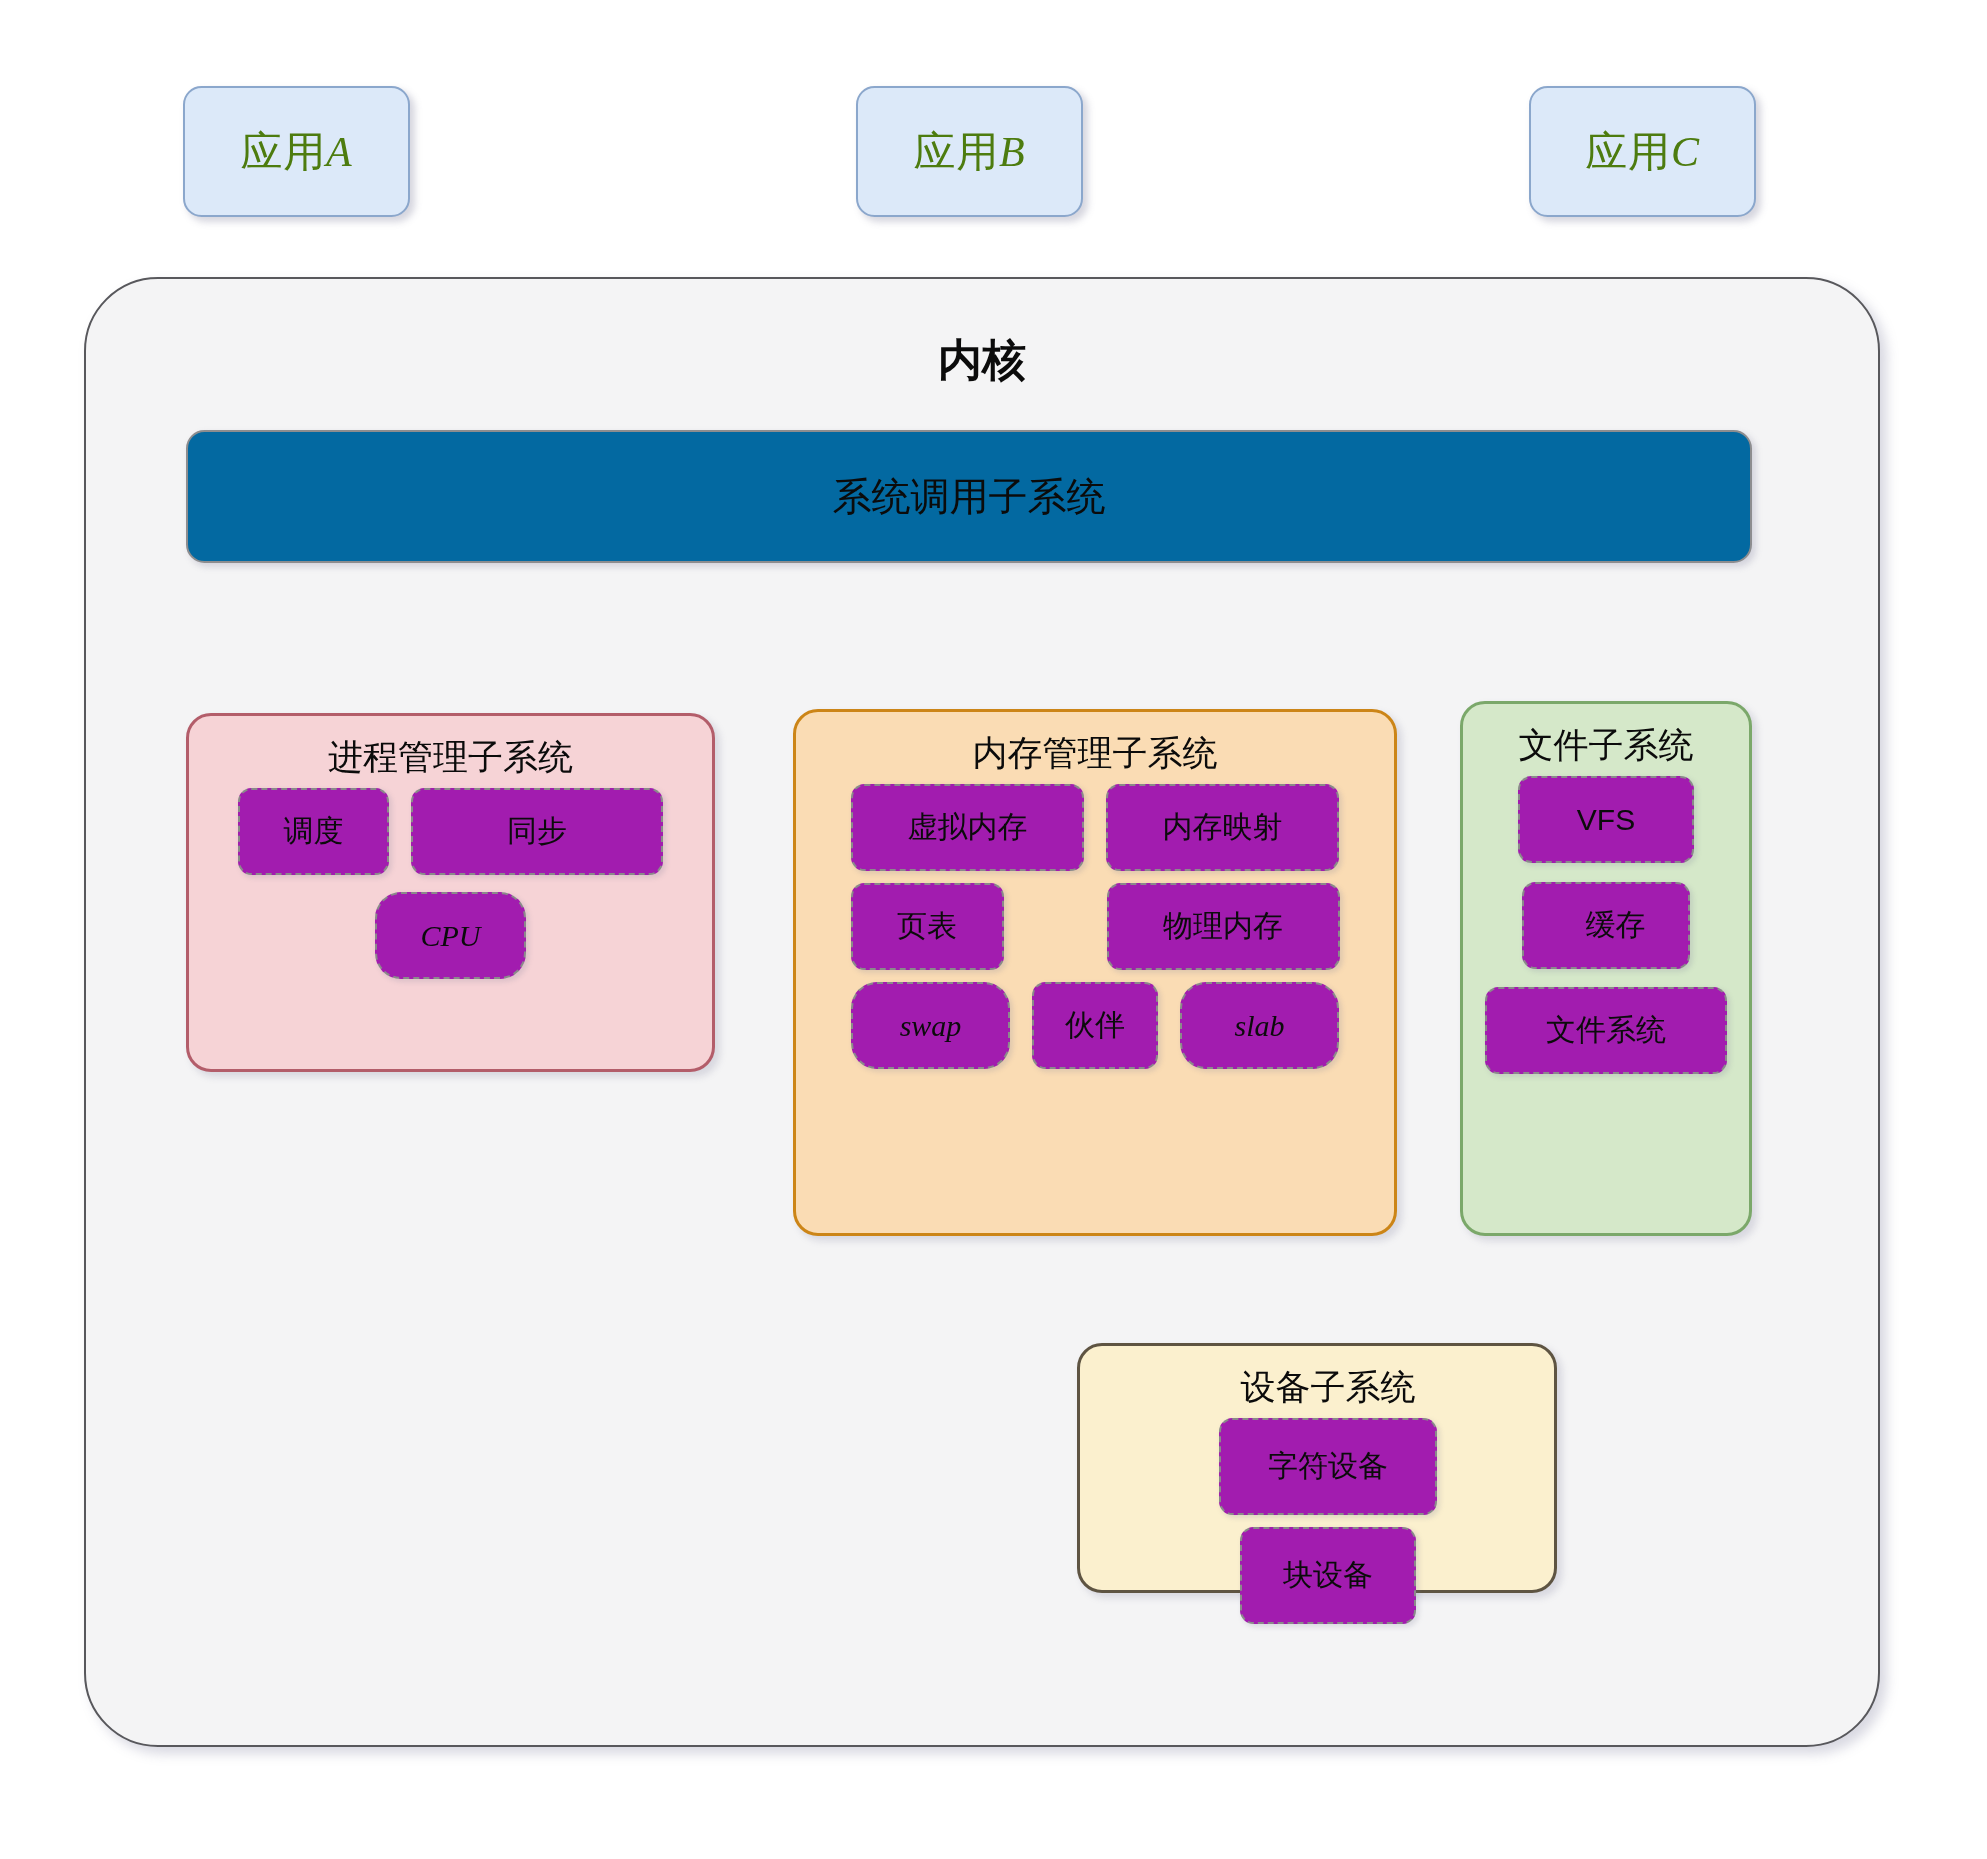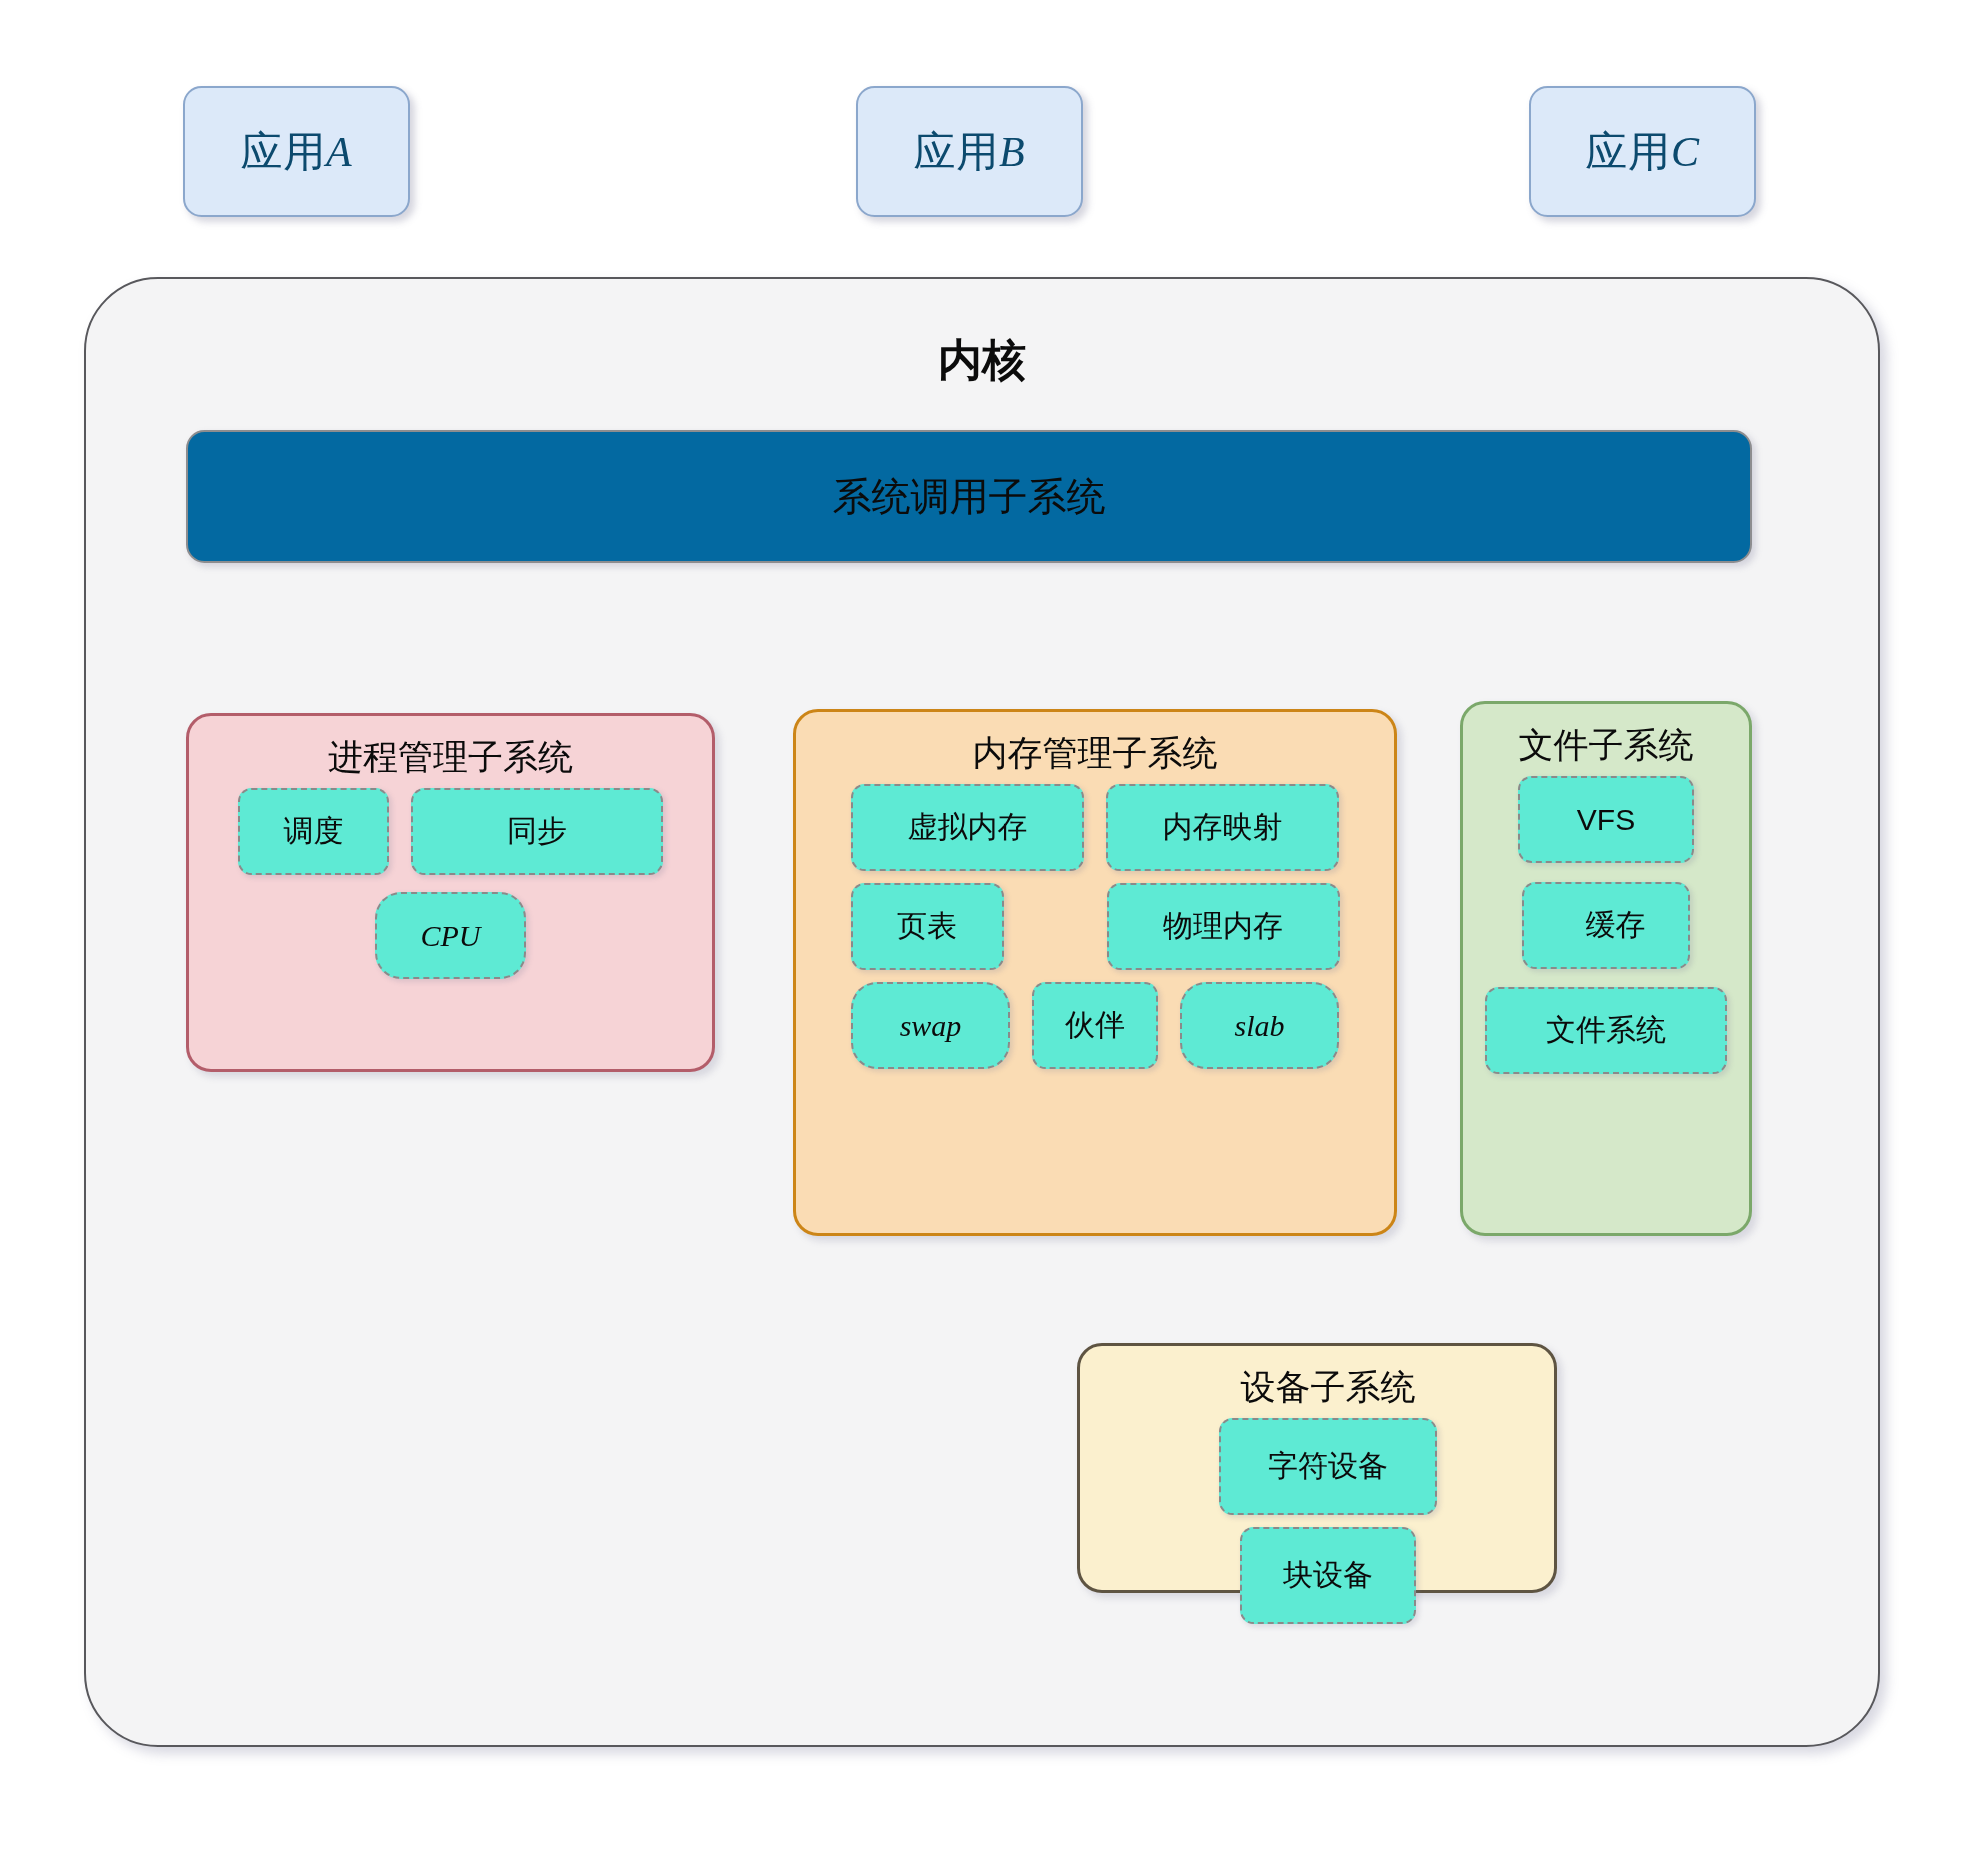--- a/index.html
+++ b/index.html
@@ -25,21 +25,21 @@
   
   .app-box {
     background: #dce9f9;
     border: 2.5px solid #8ba7cc;
     border-radius: 18.5px;
     box-shadow: 4.2px 4.2px 7.6px rgba(120,120,150,0.30);
     display: flex;
     align-items: center;
     justify-content: center;
     font-size: 42px;
-    color: #0c4a6e;
+    color: #4d7c0f;
     letter-spacing: 0.8px;
   }
   .app-box .latin { font-style: italic; font-family: "Liberation Serif", "DejaVu Serif", serif; font-weight: 400; }
 
   
   #kernel {
     left: 84px; top: 277px; width: 1796px; height: 1470px;
     background: #f4f4f5;
     border: 2.5px solid #58585c;
     border-radius: 74px;
@@ -83,21 +83,21 @@
   }
   .group-items {
     display: flex;
     flex-wrap: wrap;
     justify-content: center;
     align-content: flex-start;
     gap: 12px 22px;
     padding: 0 22px 20px 22px;
   }
   .leaf {
-    background: #5eead4;
+    background: #a21caf;
     border: 2.5px dashed #8a8a8a;
     border-radius: 13.4px;
     box-shadow: 2.5px 2.5px 5px rgba(120,120,150,0.20);
     display: flex; align-items: center; justify-content: center;
     font-size: 30px;
     color: #0b0b0b;
     min-height: 87px;
     padding: 8.4px 15px;
     box-sizing: border-box;
   }

